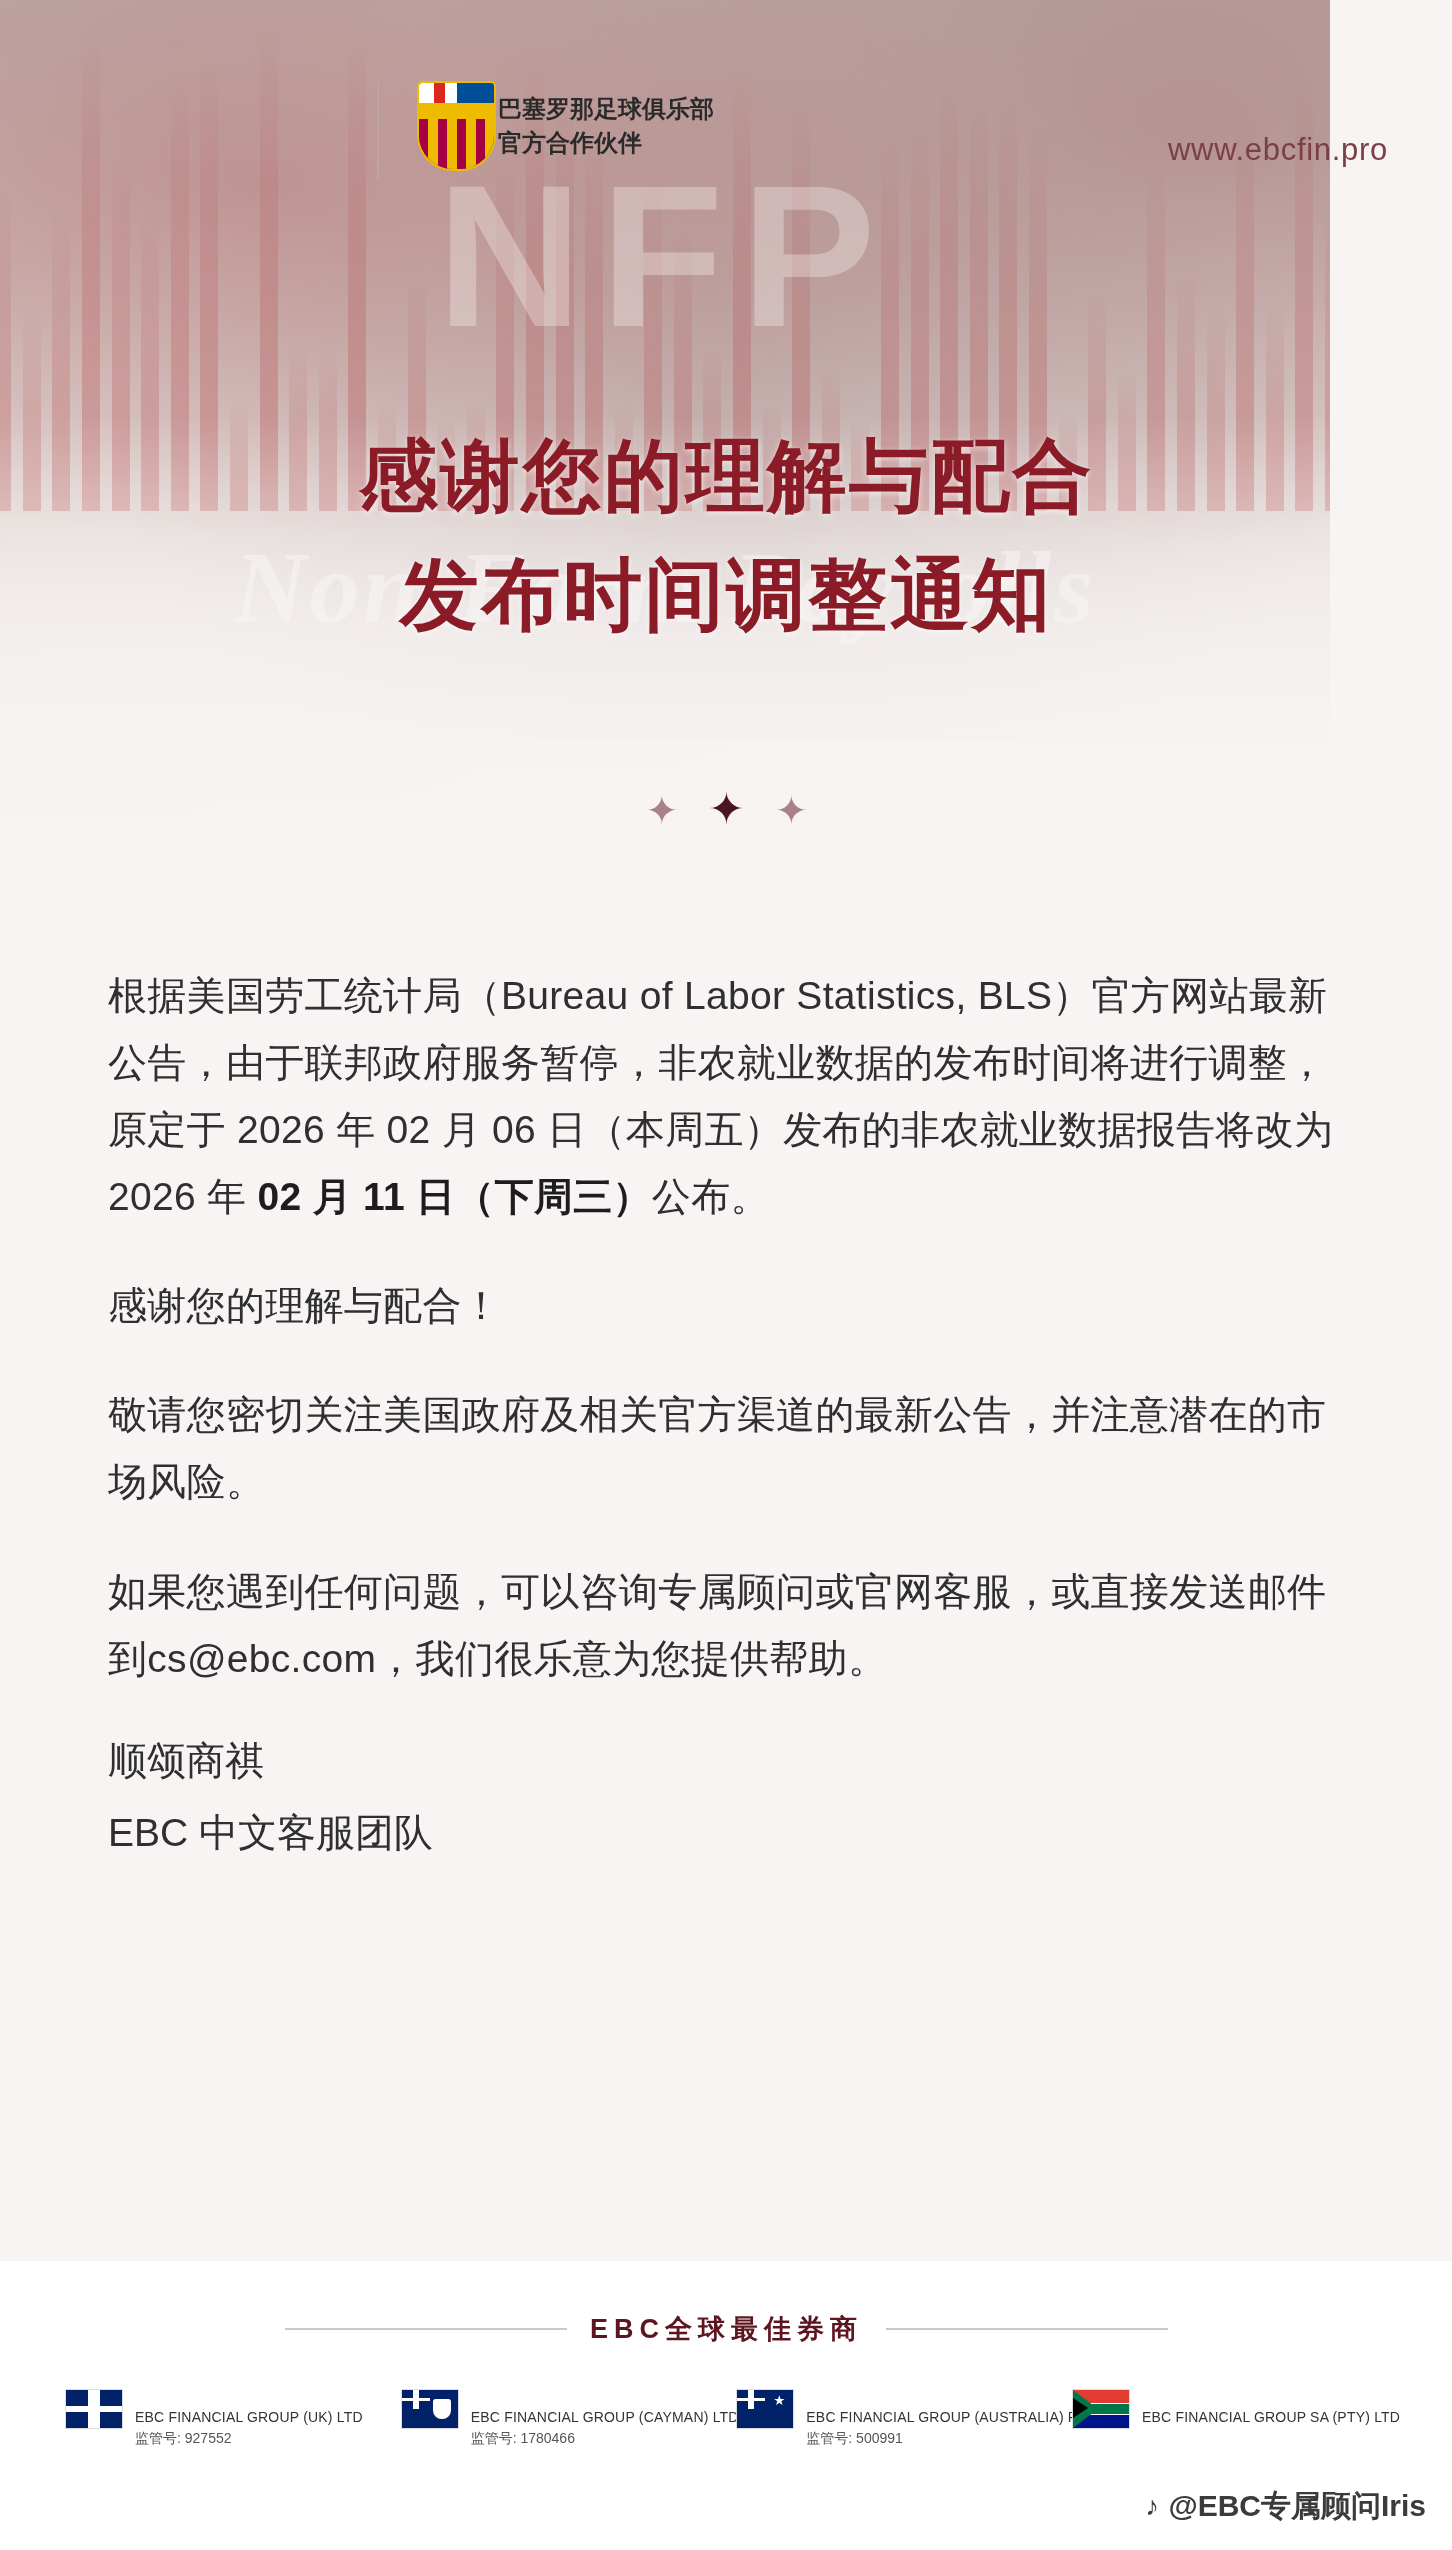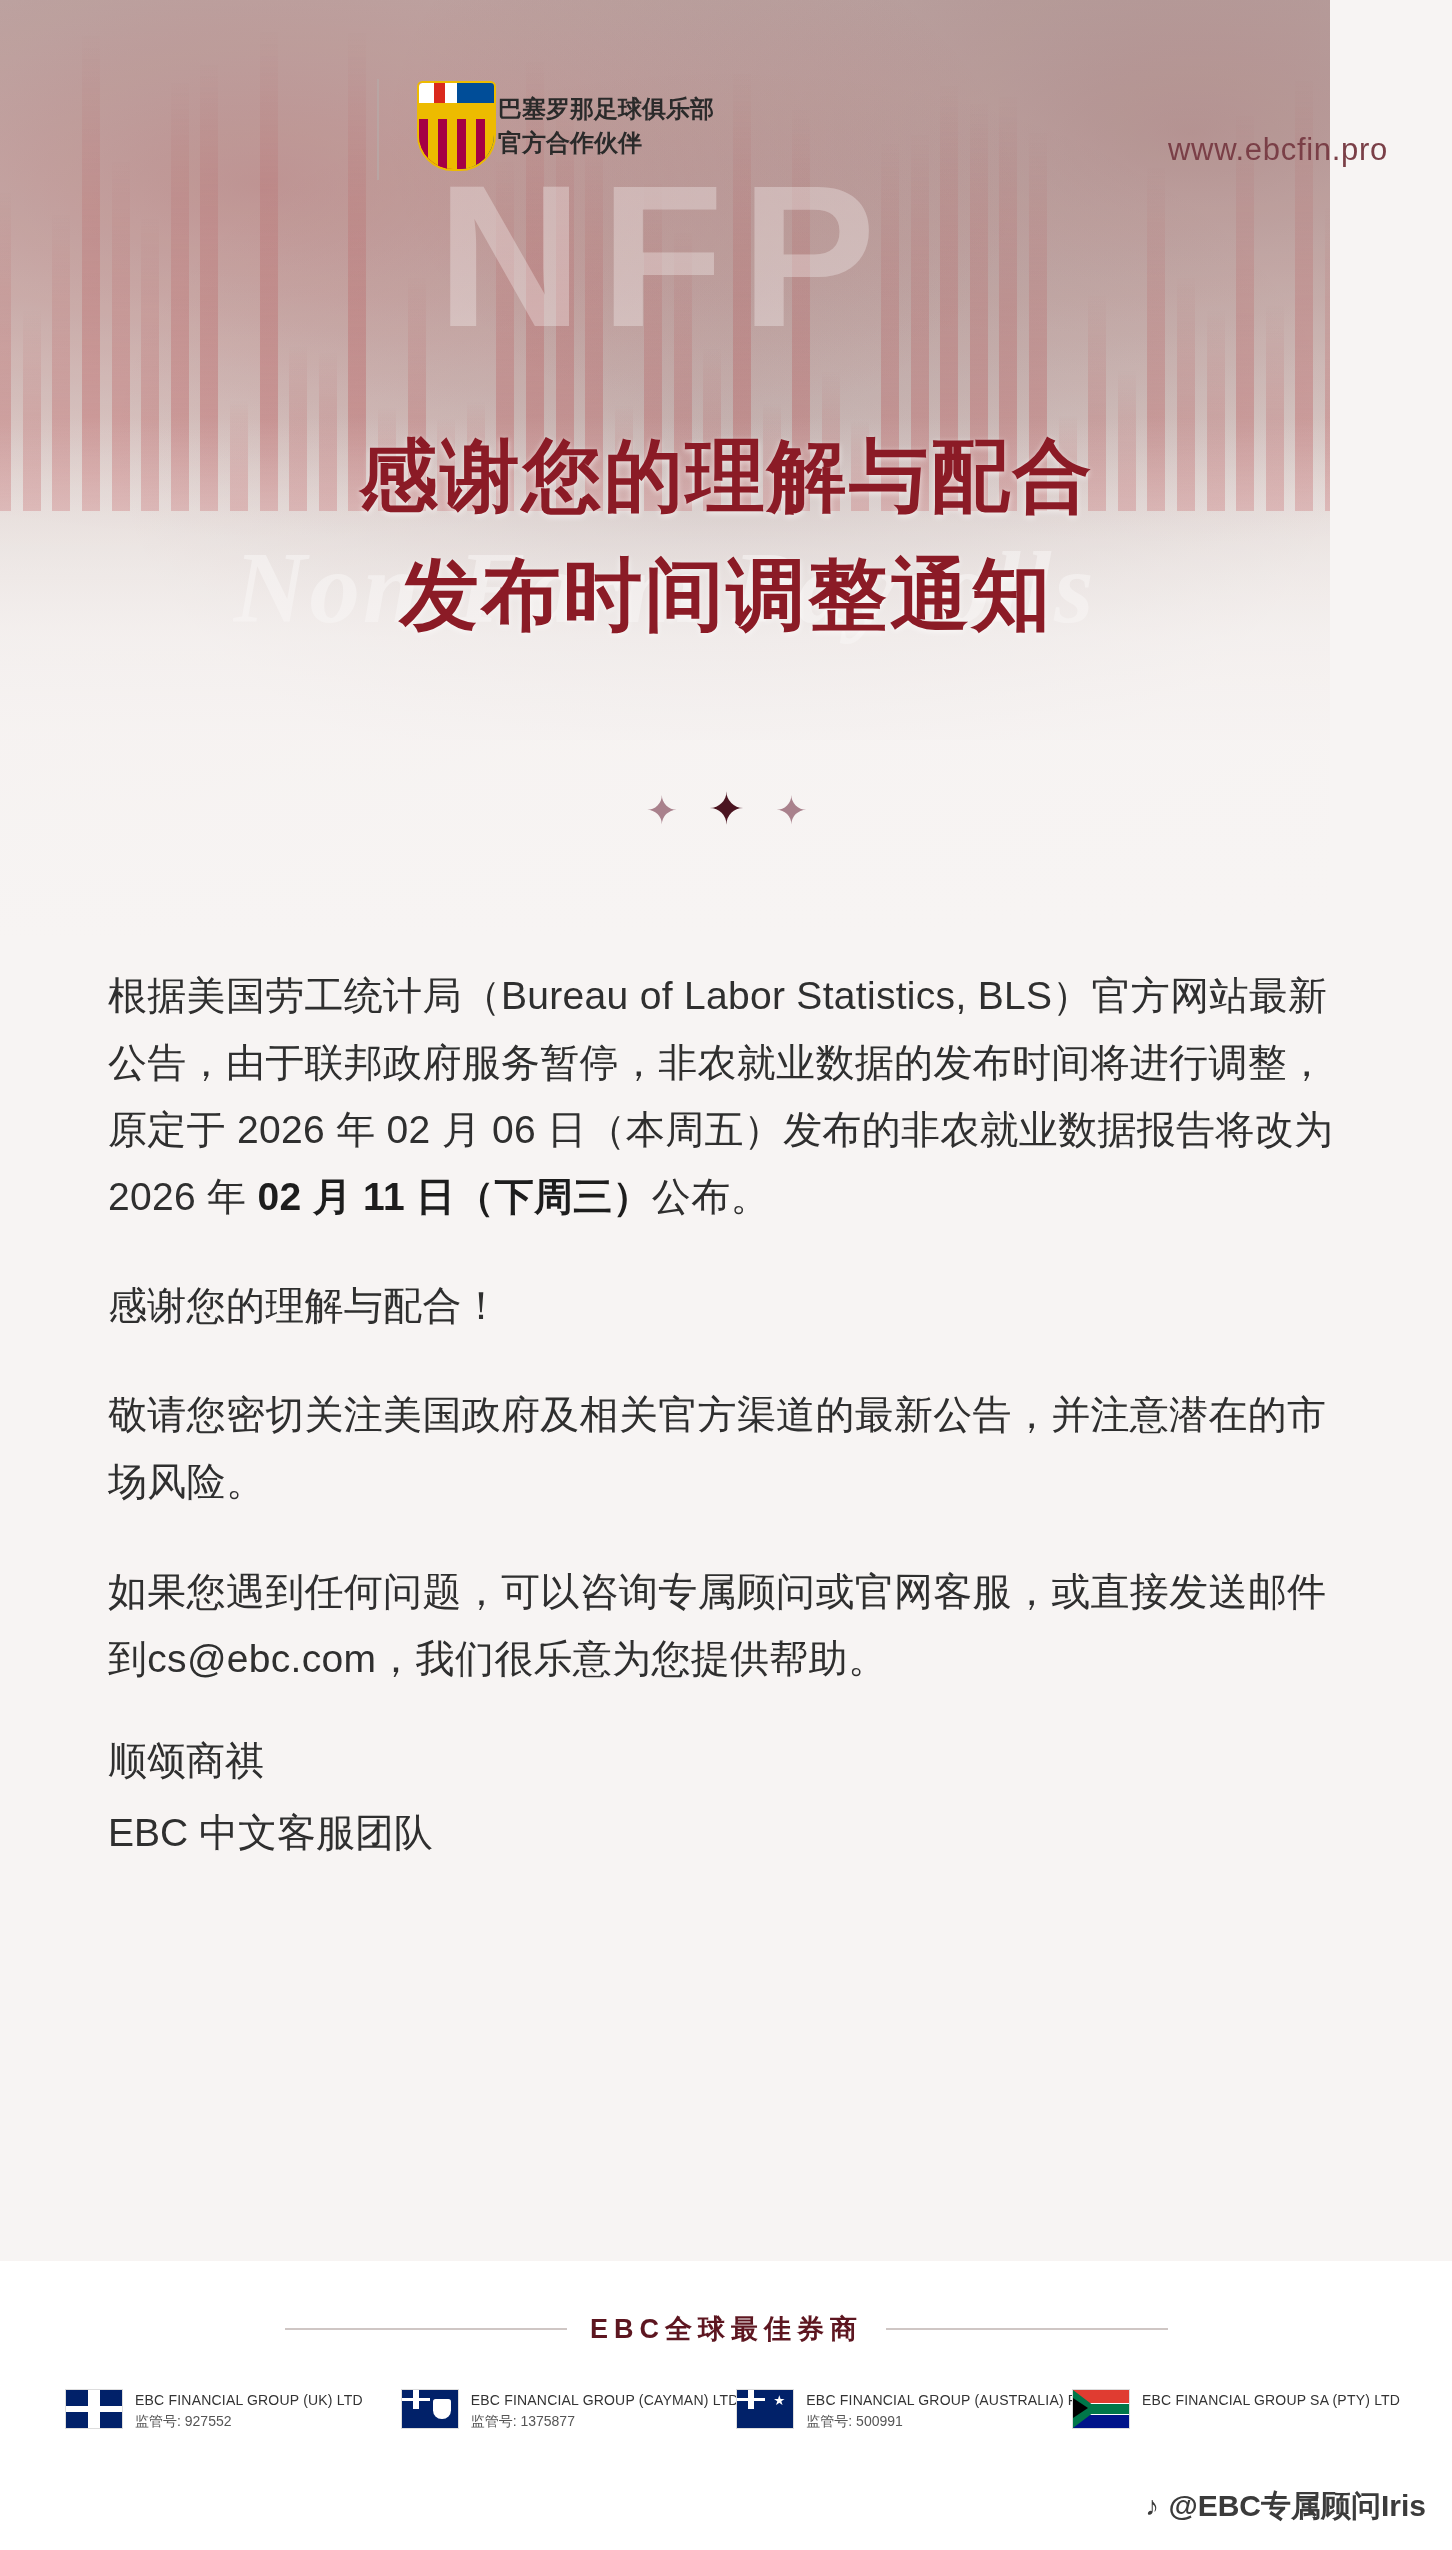--- a/index.html
+++ b/index.html
@@ -375,20 +375,21 @@
   .flag-za:after {
     content: "";
     position: absolute; left: 0; top: 8px;
     border-top: 10.8px solid transparent;
     border-bottom: 10.8px solid transparent;
     border-left: 15px solid #000;
   }
   .entity-text {
     line-height: 1.5;
     padding-top: 1.3px;
+    margin-top: 17px;
   }
   .entity-name {
     font-size: 14px;
     color: #333;
     letter-spacing: 0.2px;
     white-space: nowrap;
   }
   .entity-reg {
     font-size: 14px;
     color: #555;
@@ -527,21 +528,21 @@
         <div class="flag flag-uk"></div>
         <div class="entity-text">
           <div class="entity-name">EBC FINANCIAL GROUP (UK) LTD</div>
           <div class="entity-reg">监管号: 927552</div>
         </div>
       </div>
       <div class="entity">
         <div class="flag flag-cayman"></div>
         <div class="entity-text">
           <div class="entity-name">EBC FINANCIAL GROUP (CAYMAN) LTD</div>
-          <div class="entity-reg">监管号: 1375877</div>
+          <div class="entity-reg">监管号: 1780466</div>
         </div>
       </div>
       <div class="entity">
         <div class="flag flag-au"></div>
         <div class="entity-text">
           <div class="entity-name">EBC FINANCIAL GROUP (AUSTRALIA) PTY LTD</div>
           <div class="entity-reg">监管号: 500991</div>
         </div>
       </div>
       <div class="entity">

